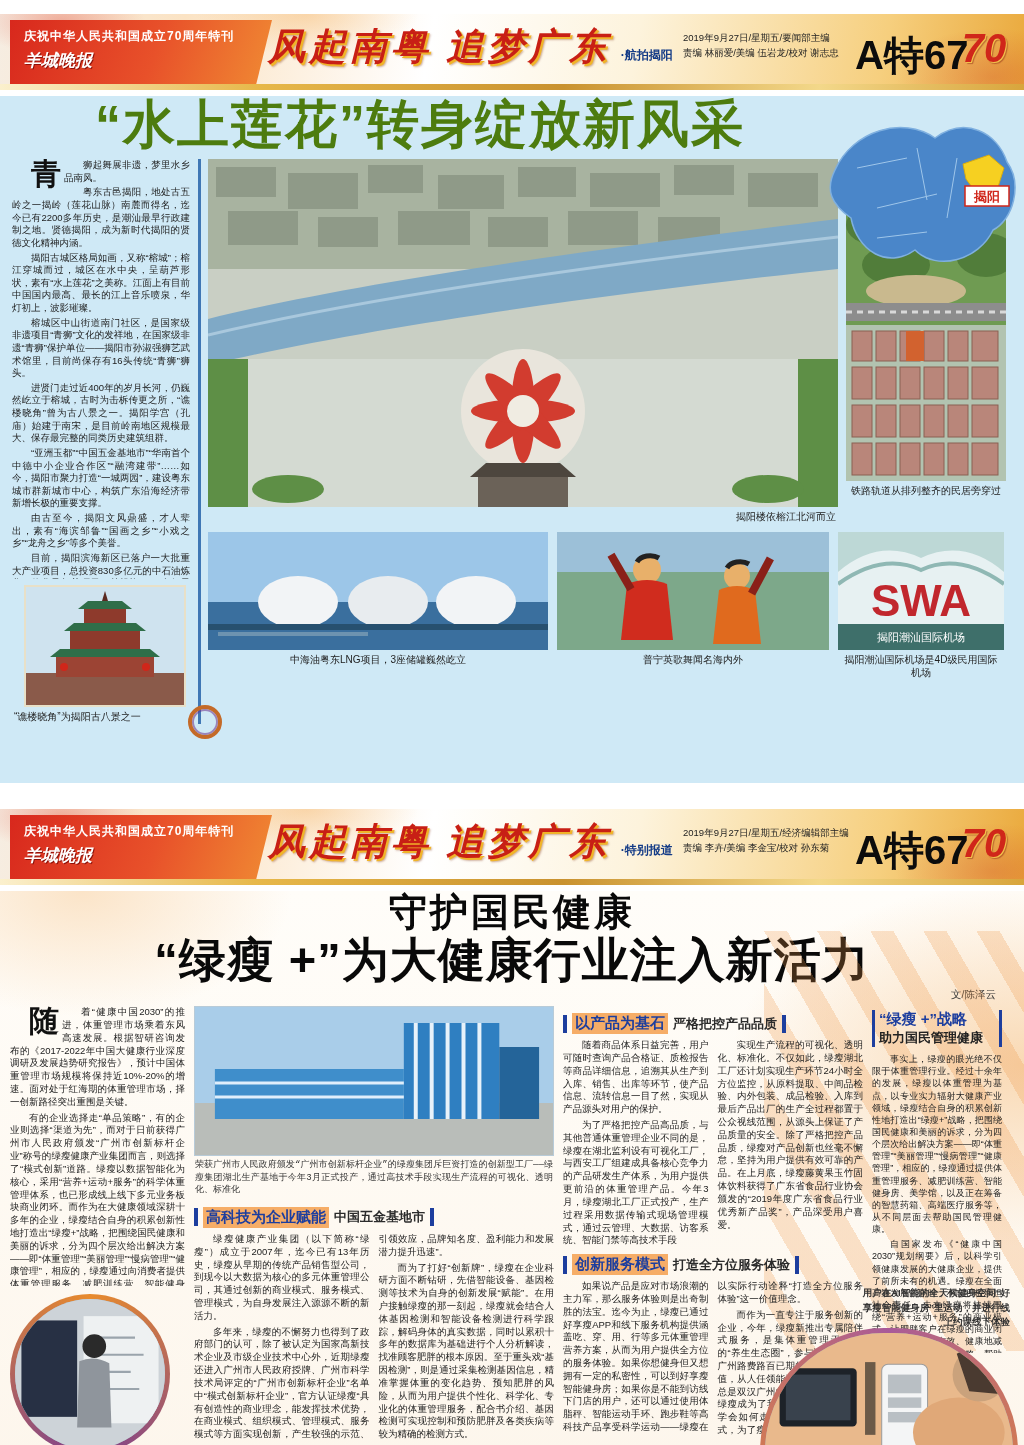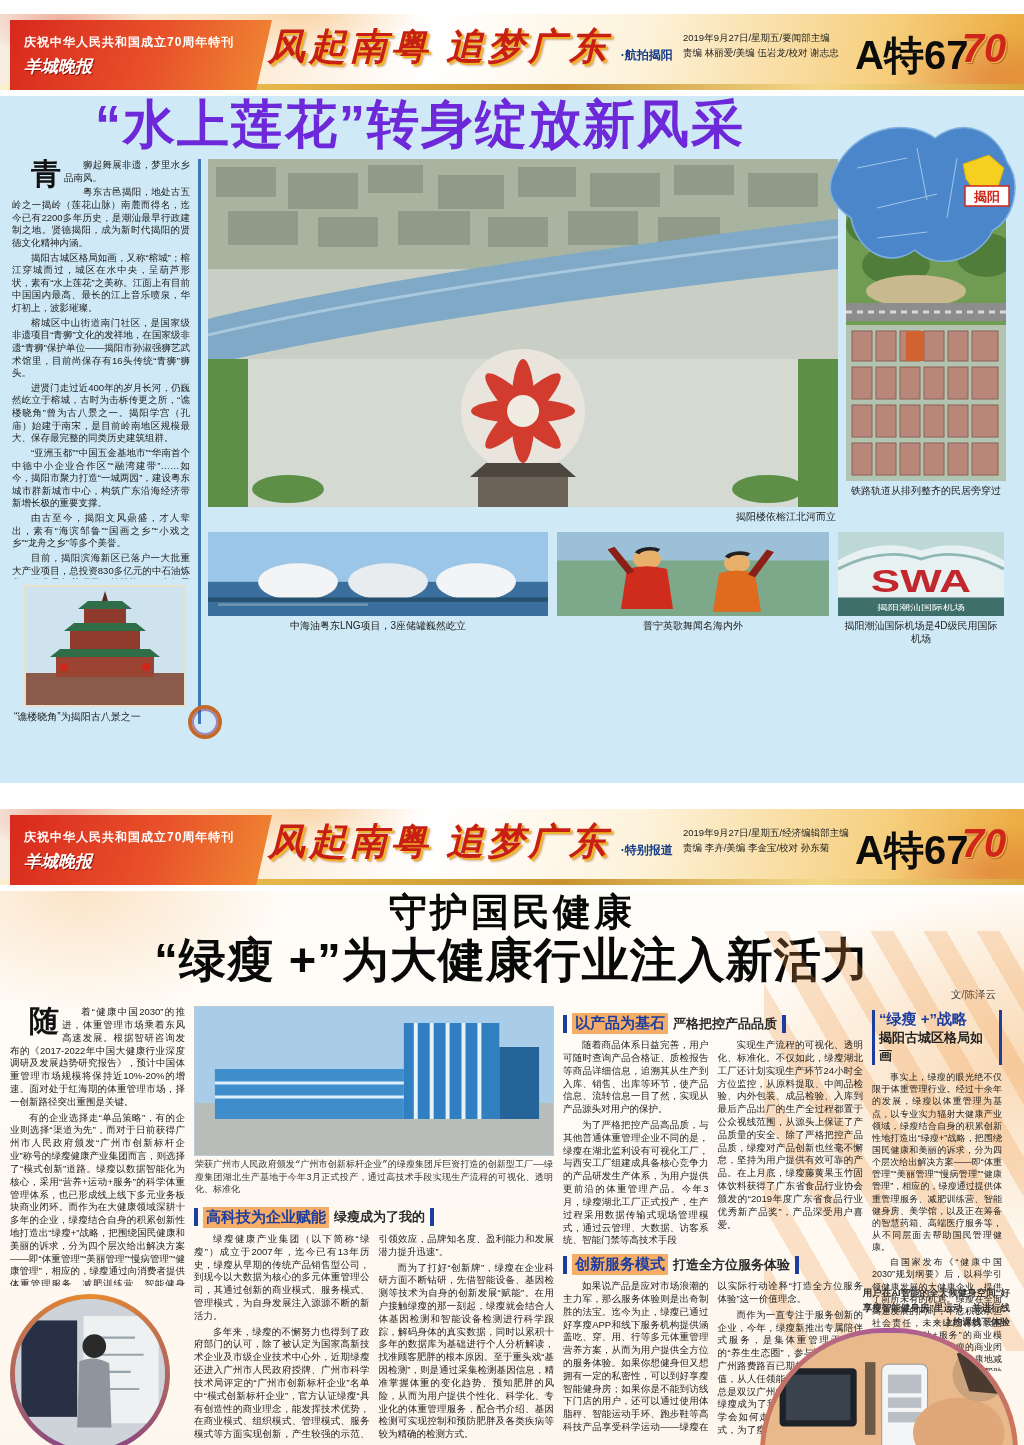--- a/index.html
+++ b/index.html
@@ -5,40 +5,40 @@
   html,body{margin:0;padding:0;background:#e9e9e9;}
   .paper{width:1024px;height:1445px;position:relative;margin:0 auto;background:#fff;
          font-family:"Liberation Sans",sans-serif;overflow:hidden;color:#1b1b1b;}
   
   .masthead{position:relative;height:70px;margin-top:14px;
     background:linear-gradient(100deg,#f6ede2 0%,#fbe3c4 18%,#ffffff 42%,#fdf3dc 62%,#f6cf7e 86%,#eaa93c 100%);}
   .masthead:before{content:"";position:absolute;inset:0;
     background:radial-gradient(120px 50px at 6% 10%,rgba(222,60,40,.35),transparent 70%),
                radial-gradient(160px 60px at 30% 0%,rgba(240,150,40,.30),transparent 70%),
                radial-gradient(140px 70px at 97% 90%,rgba(200,40,30,.25),transparent 70%);}
-  .mast-red{position:absolute;left:10px;top:6px;width:238px;height:56px;padding:14px 10px 0 14px;
+  .mast-red{position:absolute;left:10px;top:6px;width:238px;height:56px;padding:8px 10px 0 14px;
     background:linear-gradient(110deg,#d8281d 0%,#e8512a 55%,#f08a33 100%);
     clip-path:polygon(0 0,100% 0,94% 100%,0 100%);color:#fff;z-index:2;}
   .mast-red-line{font-size:12px;font-weight:bold;letter-spacing:1px;}
   .mast-brand{font-size:17px;font-weight:bold;font-style:italic;margin-top:4px;
     text-shadow:1px 1px 0 #8e1209;}
   .mast-title-wrap{position:absolute;left:268px;top:8px;white-space:nowrap;z-index:2;}
   .mast-title{font-size:37px;font-weight:bold;font-style:italic;letter-spacing:4px;
     color:#c81f15;text-shadow:2px 2px 0 #f0b42a,3px 3px 2px rgba(120,40,0,.35);}
   .mast-sec{font-size:12px;font-weight:bold;color:#123a86;margin-left:6px;}
   .mast-meta{position:absolute;left:683px;top:16px;font-size:9.5px;line-height:1.6;color:#222;z-index:2;}
   .mast-page{position:absolute;left:855px;top:14px;font-size:40px;font-weight:bold;color:#0c0c0c;z-index:2;}
   .mast-emblem{position:absolute;right:10px;top:4px;width:60px;height:60px;z-index:2;
     font-size:40px;font-weight:bold;font-style:italic;color:#d0261a;
     text-shadow:1px 1px 0 #f3c14b,2px 2px 1px rgba(120,20,10,.4);
     display:flex;align-items:center;justify-content:center;}
   .goldbar{height:6px;background:linear-gradient(90deg,#fbf0cd,#e7b84a 25%,#c9922f 55%,#f3d88a 80%,#d8a53c);}
   
   .p1body{position:relative;height:687px;background:#cfe9f6;}
-  .headline1{margin:6px 0 4px 95px;font-size:52px;font-weight:bold;color:#6d28d9;
+  .headline1{margin:6px 0 4px 95px;font-size:52px;font-weight:bold;color:#4d7c0f;
     letter-spacing:2px;line-height:1.1;}
   .map{position:absolute;top:12px;right:2px;width:205px;height:185px;z-index:3;}
   .content1{display:flex;gap:8px;padding:2px 12px 0;}
   .colL{width:178px;flex:none;position:relative;}
   .colL-text{max-height:420px;overflow:hidden;font-size:9.5px;line-height:1.33;
     text-align:justify;color:#1d1d1d;}
   .colL-text p{margin:0 0 2px;text-indent:2em;}
   .dropcap{float:left;font-size:30px;font-weight:bold;line-height:.95;padding:1px 3px 0 0;color:#111;}
   figure{margin:0;}
   .ph{position:relative;overflow:hidden;background:#9ab;}
@@ -49,21 +49,21 @@
   .main-area{flex:1;display:flex;flex-direction:column;border-left:3px solid #3f77b5;padding-left:7px;}
   .top-row{display:flex;gap:8px;}
   .main-photo{width:630px;height:348px;flex:none;}
   .sidebar{width:160px;flex:none;}
   .credits{font-size:9.5px;font-weight:bold;color:#233a55;line-height:1.5;margin:2px 0 5px;}
   .rail-photo{height:286px;}
   .bottom-row{display:flex;gap:9px;margin-top:8px;}
   .f-lng{width:340px;}
   .f-dance{width:272px;}
   .f-swa{width:166px;}
-  .bottom-row .ph{height:84px;}
+  .bottom-row .ph{height:118px;}
   .pagoda-photo{width:158px;height:118px;margin:6px 0 0 12px;border:2px solid #e8e0c8;}
   .ring{position:absolute;border-radius:50%;border:4px solid #c46a28;
     box-shadow:0 0 0 2px rgba(110,50,140,.55) inset;z-index:4;}
   
   .p2body{position:relative;height:578px;background:
     radial-gradient(300px 180px at 8% 0%,#fbe4c8,transparent 70%),
     radial-gradient(420px 260px at 100% 30%,#f9d9b4,transparent 70%),
     linear-gradient(180deg,#fffdf9,#fdf6ec);}
   .p2body:after{content:"";position:absolute;right:0;top:40px;width:260px;height:420px;
     background:repeating-linear-gradient(60deg,transparent 0 26px,rgba(238,150,70,.25) 26px 46px);
@@ -398,21 +398,21 @@
                   <path d="M20,76 h190 M20,90 h190"></path>
                 </g>
               <rect x="306" y="40" width="40" height="72" fill="#246499"></rect>
             </svg>
           </div>
           <figcaption class="factory-cap">荣获广州市人民政府颁发“广州市创新标杆企业”的绿瘦集团斥巨资打造的创新型工厂——绿瘦集团湖北生产基地于今年3月正式投产，通过高技术手段实现生产流程的可视化、透明化、标准化</figcaption>
         </figure>
         <div class="sec-head">
           <span class="sec-bar"></span>
           <span class="sec-strong">高科技为企业赋能</span>
-          <span class="sec-rest">绿瘦成为了我的</span>
+          <span class="sec-rest">中国五金基地市</span>
           <span class="sec-bar"></span>
         </div>
         <div class="body-txt two-col tc-1">
           <p>绿瘦健康产业集团（以下简称“绿瘦”）成立于2007年，迄今已有13年历史，绿瘦从早期的传统产品销售型公司，到现今以大数据为核心的多元体重管理公司，其通过创新的商业模式、服务模式、管理模式，为自身发展注入源源不断的新活力。</p>
           <p>多年来，绿瘦的不懈努力也得到了政府部门的认可，除了被认定为国家高新技术企业及市级企业技术中心外，近期绿瘦还进入广州市人民政府授牌、广州市科学技术局评定的“广州市创新标杆企业”名单中“模式创新标杆企业”，官方认证绿瘦“具有创造性的商业理念，能发挥技术优势，在商业模式、组织模式、管理模式、服务模式等方面实现创新，产生较强的示范、引领效应，品牌知名度、盈利能力和发展潜力提升迅速”。</p>
           <p>而为了打好“创新牌”，绿瘦在企业科研方面不断钻研，先借智能设备、基因检测等技术为自身的创新发展“赋能”。在用户接触绿瘦的那一刻起，绿瘦就会结合人体基因检测和智能设备检测进行科学跟踪，解码身体的真实数据，同时以累积十多年的数据库为基础进行个人分析解读，找准顾客肥胖的根本原因。至于重头戏“基因检测”，则是通过采集检测基因信息，精准掌握体重的变化趋势、预知肥胖的风险，从而为用户提供个性化、科学化、专业化的体重管理服务，配合书介绍、基因检测可实现控制和预防肥胖及各类疾病等较为精确的检测方式。</p>
         </div>
       </div>
 
       <div class="c3">
@@ -435,21 +435,21 @@
         </div>
         <div class="body-txt two-col tc-3">
           <p>如果说产品是应对市场浪潮的主力军，那么服务体验则是出奇制胜的法宝。迄今为止，绿瘦已通过好享瘦APP和线下服务机构提供涵盖吃、穿、用、行等多元体重管理营养方案，从而为用户提供全方位的服务体验。如果你想健身但又想拥有一定的私密性，可以到好享瘦智能健身房；如果你是不能到访线下门店的用户，还可以通过使用体脂秤、智能运动手环、跑步鞋等高科技产品享受科学运动——绿瘦在以实际行动诠释“打造全方位服务体验”这一价值理念。</p>
           <p>而作为一直专注于服务创新的企业，今年，绿瘦新推出专属陪伴式服务，是集体重管理于一体的“养生生态圈”，参与该项服务的广州路费路百已期的，但是领报所值，从人任领能派的第一天起，沈总是双汉广州的路费路自己期的，绿瘦成为了我的“生活导师”，教我学会如何走向更高品质的生活方式，为了瘦一个目标在奋斗，服务的工作人员也十分耐心，在课程上给予了纠正和指导，接下来受益，身体、状态。</p>
         </div>
       </div>
 
       <div class="c4">
         <div class="strat-head">
           <span class="s1">“绿瘦 +”战略</span>
-          <span class="s2">揭阳古城区格局如画</span>
+          <span class="s2">助力国民管理健康</span>
         </div>
         <div class="body-txt">
           <p>事实上，绿瘦的眼光绝不仅限于体重管理行业。经过十余年的发展，绿瘦以体重管理为基点，以专业实力辐射大健康产业领域，绿瘦结合自身的积累创新性地打造出“绿瘦+”战略，把围绕国民健康和美丽的诉求，分为四个层次给出解决方案——即“体重管理”“美丽管理”“慢病管理”“健康管理”，相应的，绿瘦通过提供体重管理服务、减肥训练营、智能健身房、美学馆，以及正在筹备的智慧药箱、高端医疗服务等，从不同层面去帮助国民管理健康。</p>
           <p>自国家发布《“健康中国2030”规划纲要》后，以科学引领健康发展的大健康企业，提供了前所未有的机遇。绿瘦在全面高速发展的同时，不忘积极承担社会责任，未来绿瘦将持续围绕“营养+运动+服务”的商业模式，让肥胖客户在绿瘦的商业闭环内实现科学、有效、健康地减重，持续推进“绿瘦+”战略，帮助国民提高健康管理意识，让“中国人少进医院、少吃药”，以实际行动助力“健康中国2030规划”的实施。</p>
         </div>
       </div>
     </div>
 
     <div class="ai-cap">用户在AI智能的全天候健身空间“好享瘦智能健身房”里运动，并进行线上约课线下体验</div>
     <div class="ai-figure">

